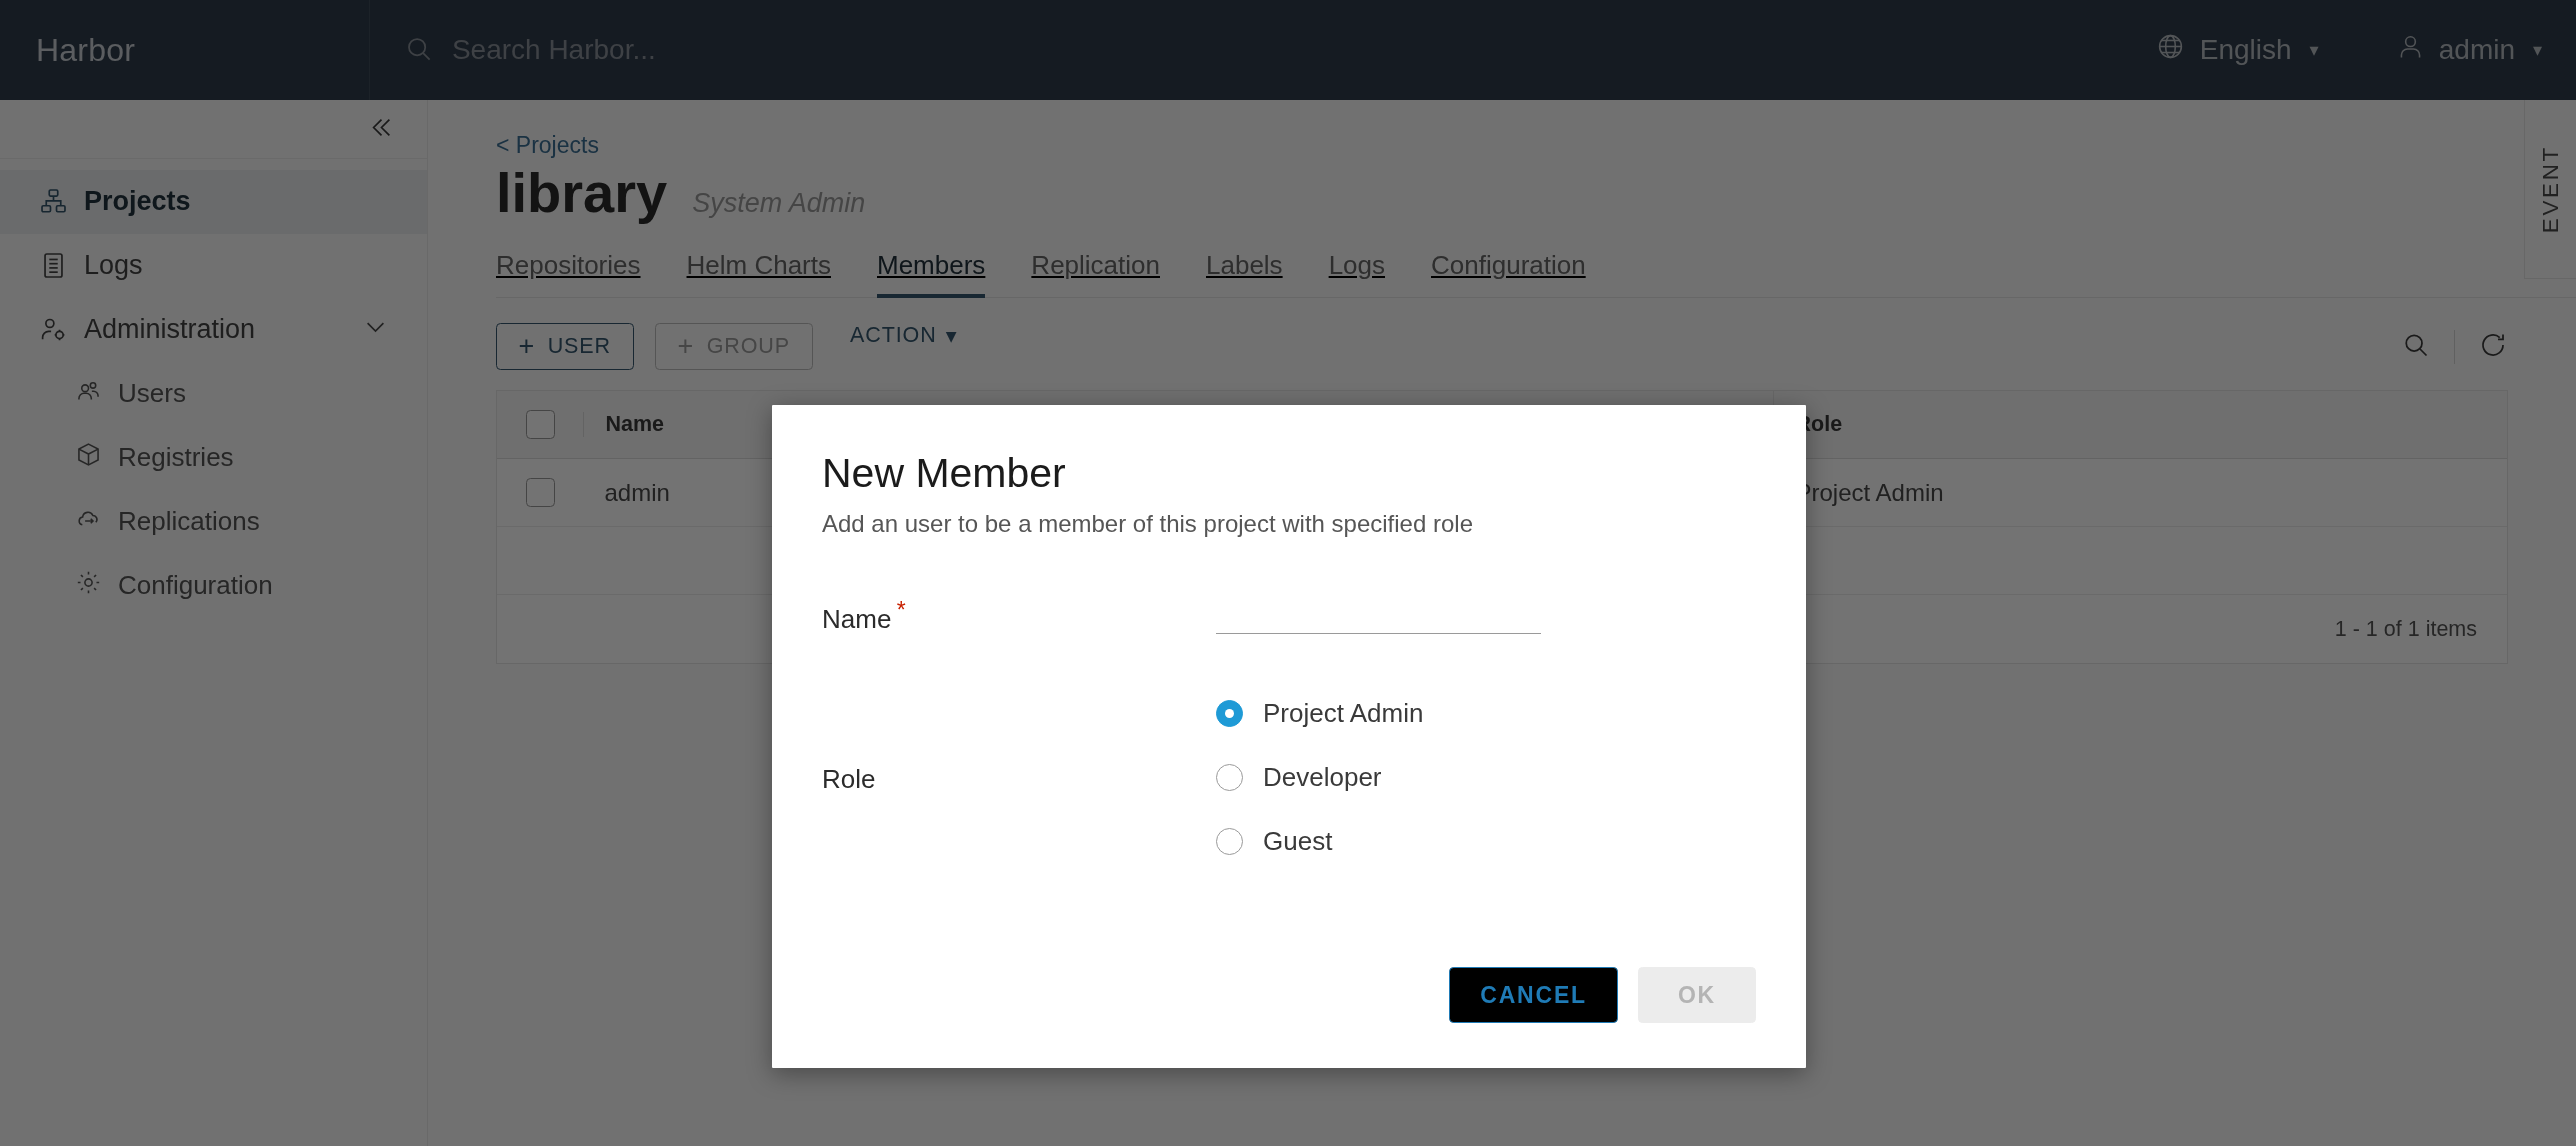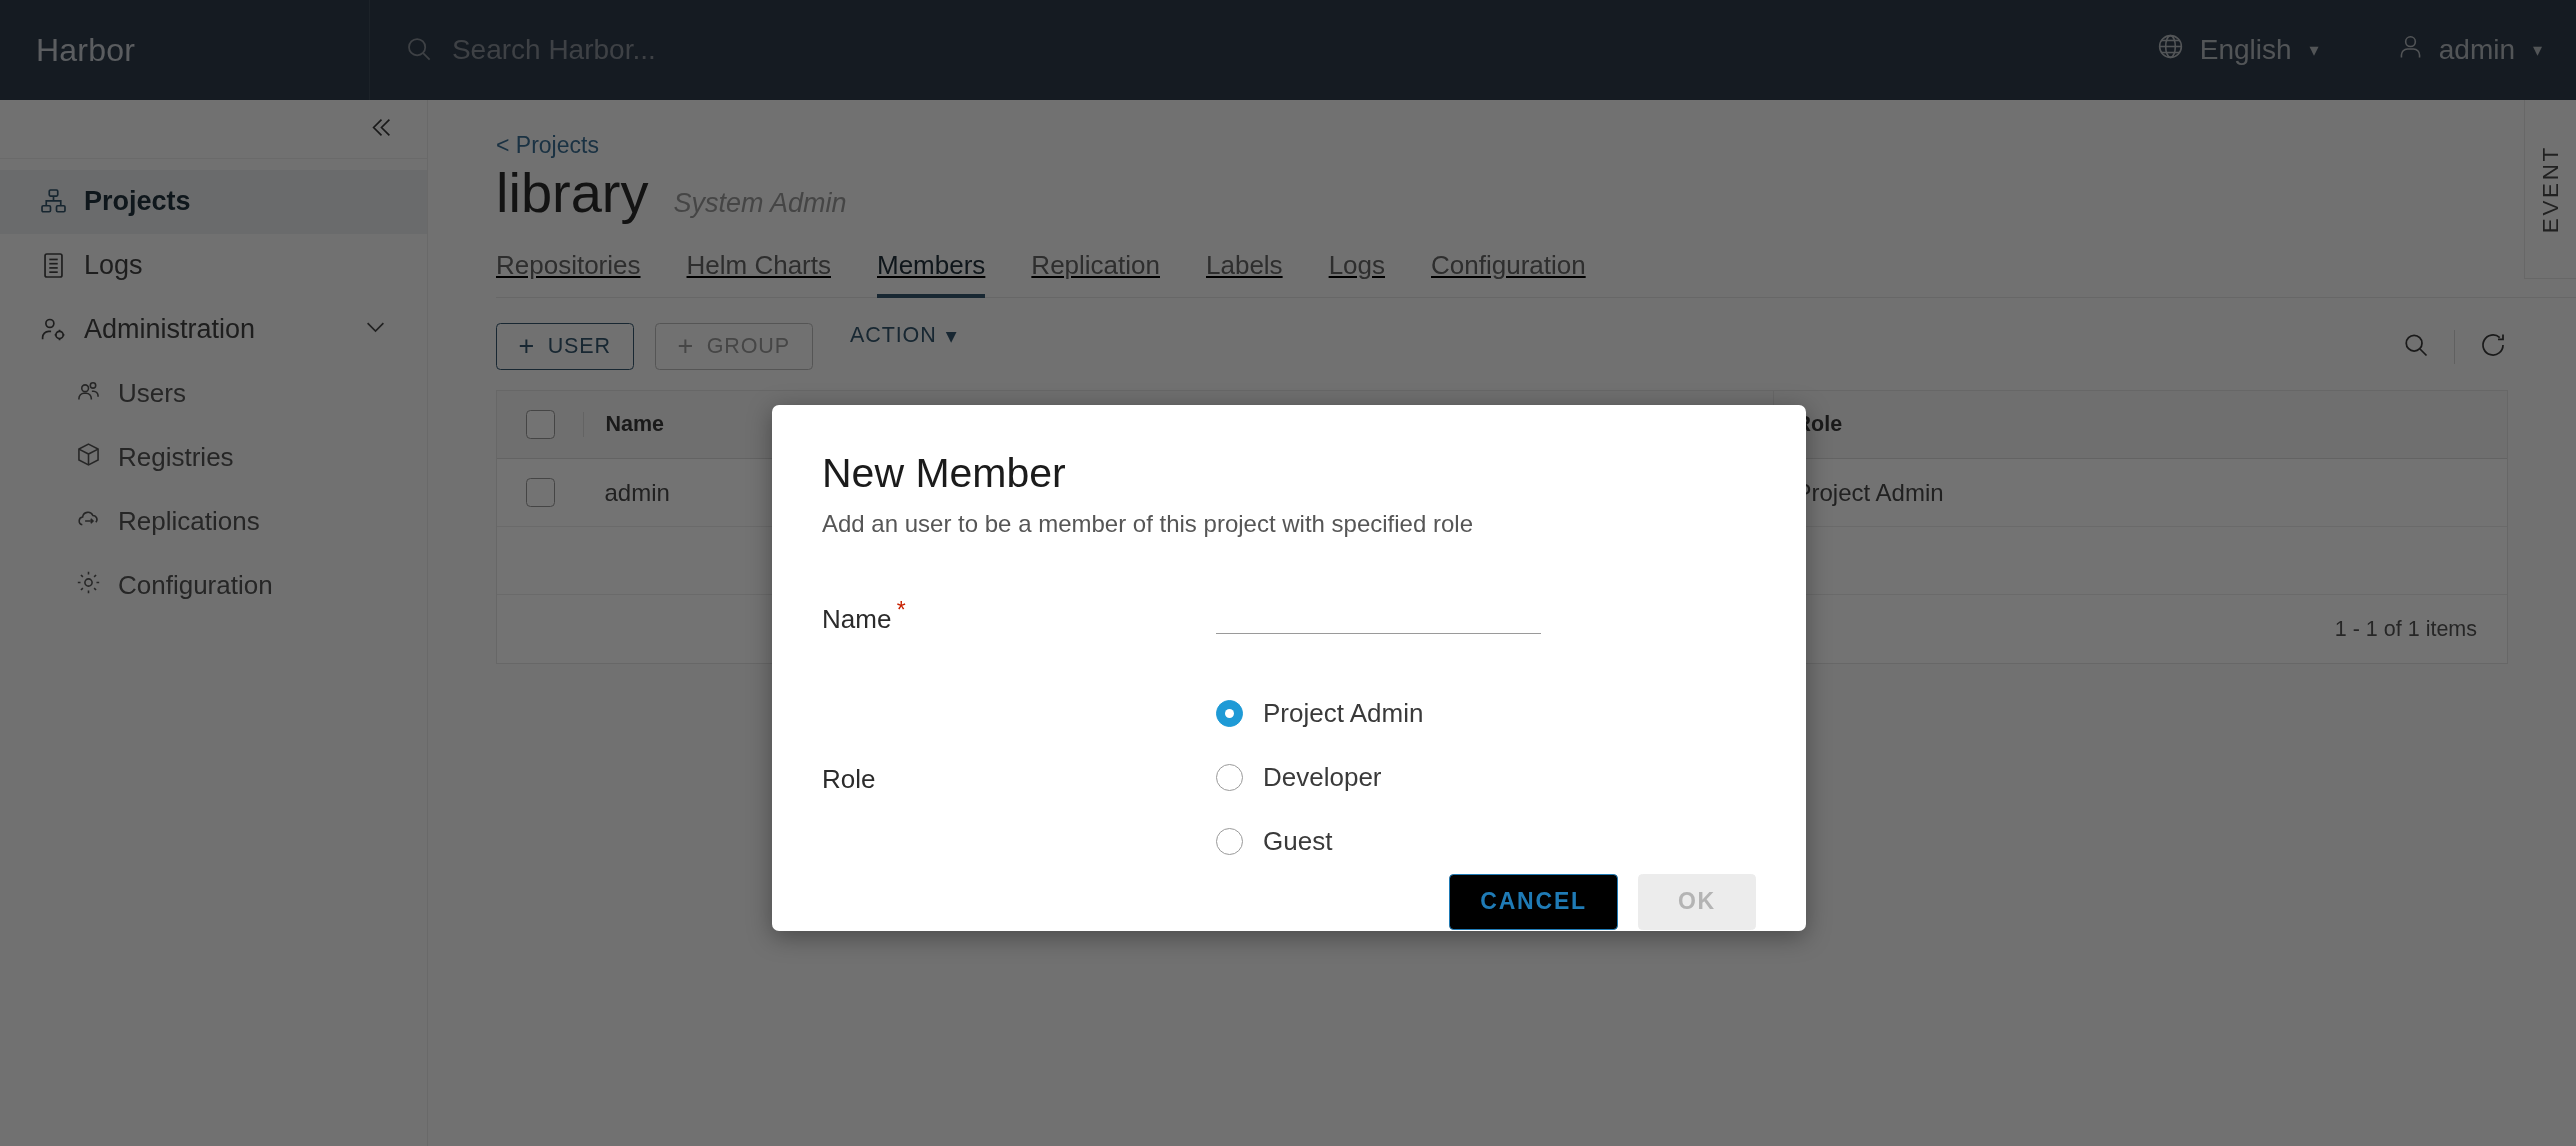--- a/index.html
+++ b/index.html
@@ -83,21 +83,21 @@
   .nav-sub .ico svg { width: 27px; height: 27px; }
 
   
   .content {
     flex: 1 1 auto; background: #fafafa; position: relative;
     padding: 0 0 0 0; min-width: 0;
   }
   .content-inner { padding: 32px 0 0 68px; }
   .breadcrumb { font-size: 23px; color: #3b6f94; }
   .title-row { display: flex; align-items: baseline; gap: 25px; margin-top: 5.4px; }
-  .proj-title { font-size: 56px; color: #2b2b2b; font-weight: 400; line-height: 1.05; }
+  .proj-title { font-size: 56px; color: #2b2b2b; font-weight: 700; line-height: 1.05; }
   .proj-sub { font-size: 27px; color: #9a9a9a; font-style: italic; }
 
   .tabs { display: flex; gap: 0; margin-top: 20px; border-bottom: 0.9px solid #e4e4e4; padding-right: 68px; text-decoration: underline;}
   .tab {
     font-size: 26px; color: #666; padding: 7.2px 23px 16px 23px;
     position: relative; white-space: nowrap;
   }
   .tab:first-child { padding-left: 0; }
   .tab.active { color: #23323c; }
   .tab.active::after {
@@ -168,22 +168,22 @@
     font-size: 22.4px; letter-spacing: 2.7px; color: #4a4a4a;
   }
 
   
   .scrim {
     position: absolute; inset: 0; background: rgba(0,0,0,.55);
     z-index: 50;
   }
   .modal {
     position: absolute; left: 772px; top: 405px;
-    width: 1034px; height: 526px;
-    background: #fff; border-radius: 7px;
+    width: 1034px; height: 663px;
+    background: #fff; border-radius: 1px;
     box-shadow: 0 5.4px 25px rgba(0,0,0,.35);
     z-index: 60; display: flex; flex-direction: column;
     padding: 0 50px;
   }
   .modal-title { font-size: 41px; font-weight: 300; color: #1b1b1b; margin-top: 45px; }
   .modal-sub { font-size: 24px; color: #565656; margin-top: 12.5px; }
   .modal-body { margin-top: 56px; flex: 1 1 auto; }
   .form-row { display: flex; align-items: center; }
   .form-label {
     flex: 0 0 394px; font-size: 26px; color: #2b2b2b; padding-top: 3.6px;

